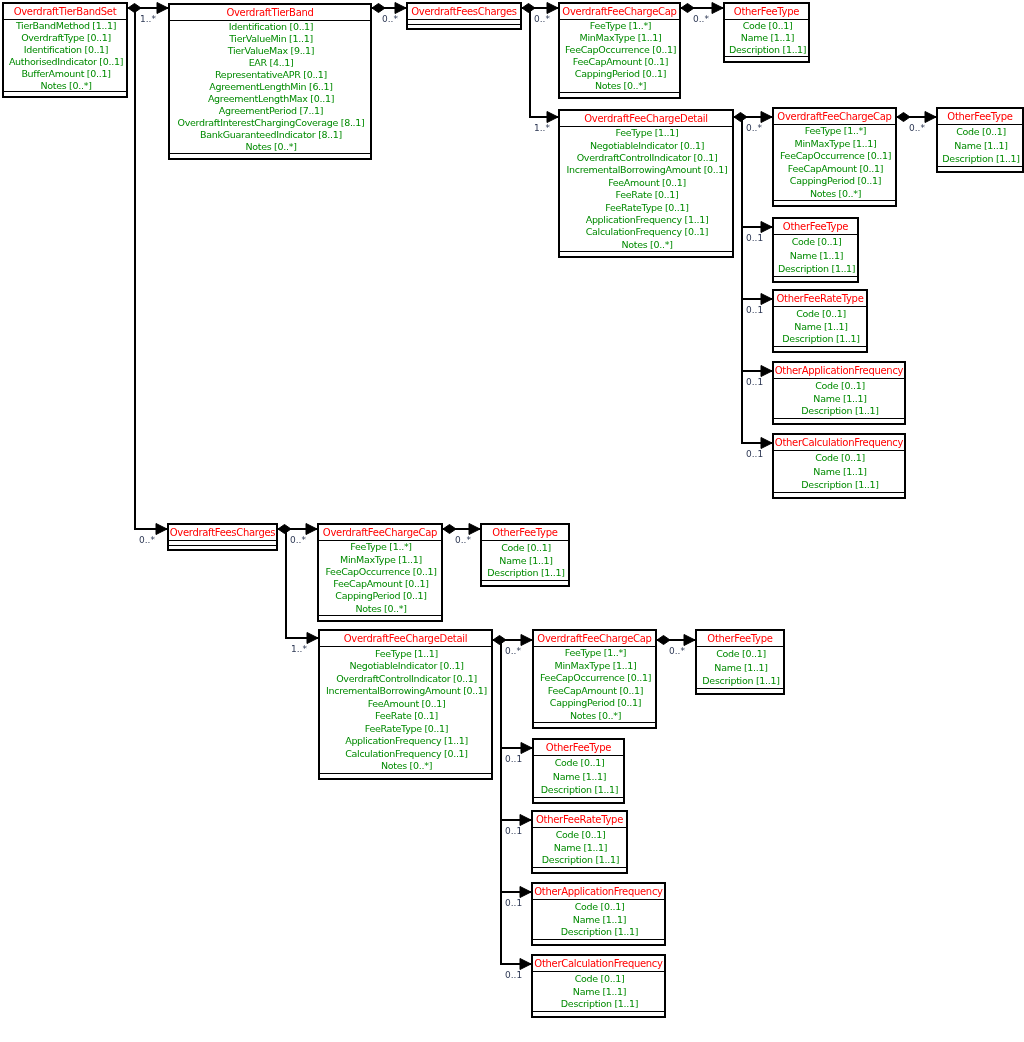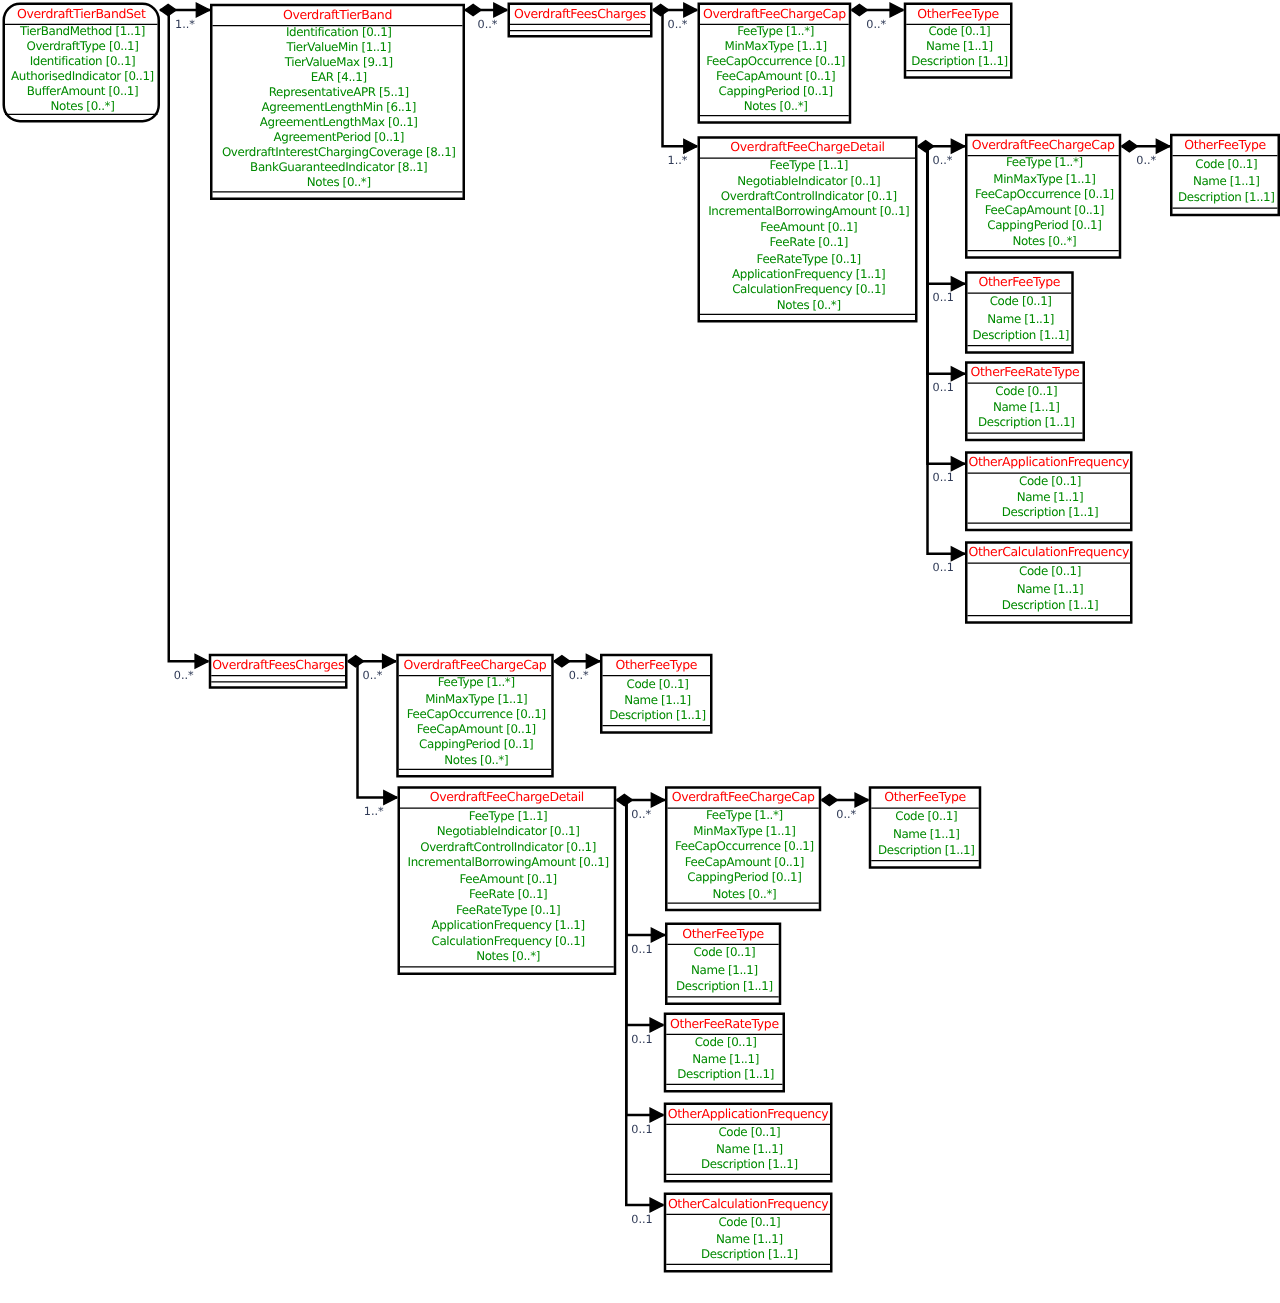--- a/index.html
+++ b/index.html
@@ -134,43 +134,43 @@
         <polyline points="501,640 501,892 531,892"></polyline>
         <polygon points="531,892 520,886.5 520,897.5"></polygon>
         <text x="505" y="906">0..1</text>
       </g>
       <g>
         <polyline points="501,640 501,964 531,964"></polyline>
         <polygon points="531,964 520,958.5 520,969.5"></polygon>
         <text x="505" y="978">0..1</text>
       </g>
     </svg>
-<div class="cls" style="left: 2px; top: 2px; width: 126px; height: 96px; border-radius: 14px;">
+<div class="cls" style="left: 2px; top: 2px; width: 126px; height: 96px;">
       <div class="cls-title">OverdraftTierBandSet</div>
       <div class="cls-fields">
         <div class="cls-field">TierBandMethod [1..1]</div>
         <div class="cls-field">OverdraftType [0..1]</div>
         <div class="cls-field">Identification [0..1]</div>
         <div class="cls-field">AuthorisedIndicator [0..1]</div>
         <div class="cls-field">BufferAmount [0..1]</div>
         <div class="cls-field">Notes [0..*]</div>
       </div>
       <div class="cls-footer"></div>
     </div>
     <div class="cls" style="left: 168px; top: 3px; width: 204px; height: 157px;">
       <div class="cls-title">OverdraftTierBand</div>
       <div class="cls-fields">
         <div class="cls-field">Identification [0..1]</div>
         <div class="cls-field">TierValueMin [1..1]</div>
         <div class="cls-field">TierValueMax [9..1]</div>
         <div class="cls-field">EAR [4..1]</div>
-        <div class="cls-field">RepresentativeAPR [5..1]</div>
+        <div class="cls-field">RepresentativeAPR [0..1]</div>
         <div class="cls-field">AgreementLengthMin [6..1]</div>
         <div class="cls-field">AgreementLengthMax [0..1]</div>
-        <div class="cls-field">AgreementPeriod [0..1]</div>
+        <div class="cls-field">AgreementPeriod [7..1]</div>
         <div class="cls-field">OverdraftInterestChargingCoverage [8..1]</div>
         <div class="cls-field">BankGuaranteedIndicator [8..1]</div>
         <div class="cls-field">Notes [0..*]</div>
       </div>
       <div class="cls-footer"></div>
     </div>
     <div class="cls" style="left: 406px; top: 2px; width: 116px; height: 28px;">
       <div class="cls-title">OverdraftFeesCharges</div>
       <div class="cls-empty"></div>
       <div class="cls-empty"></div>

